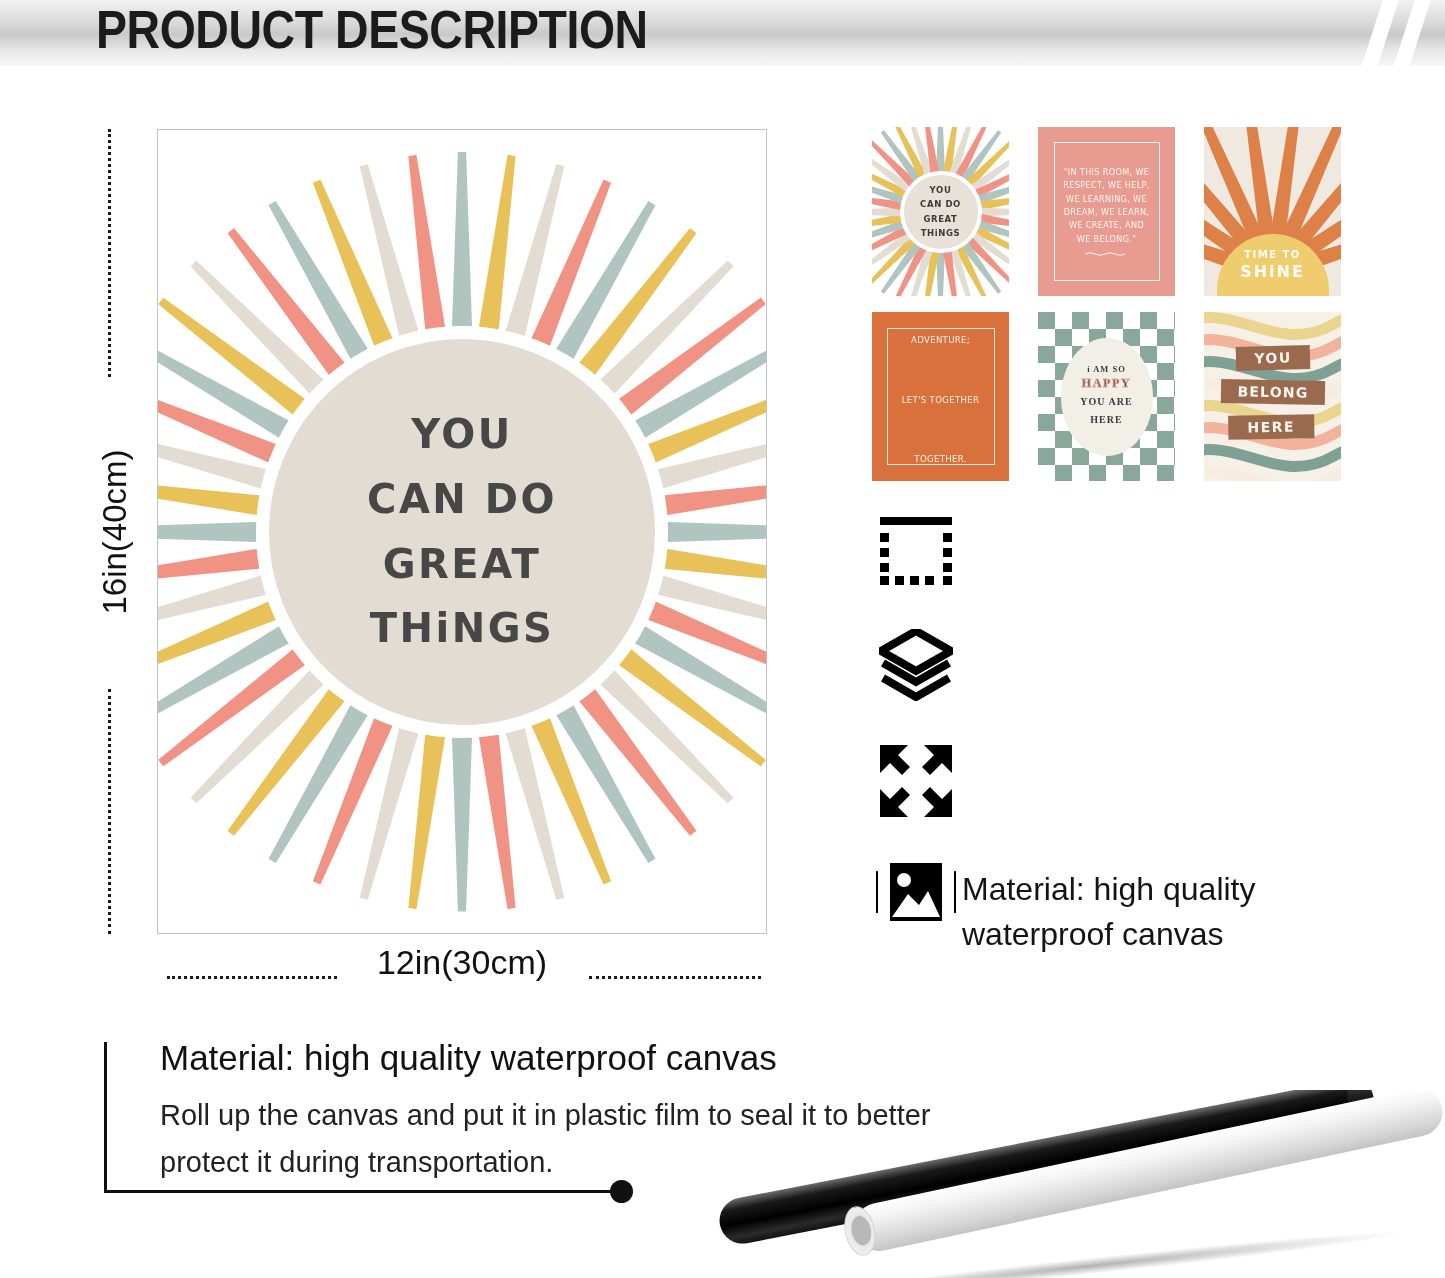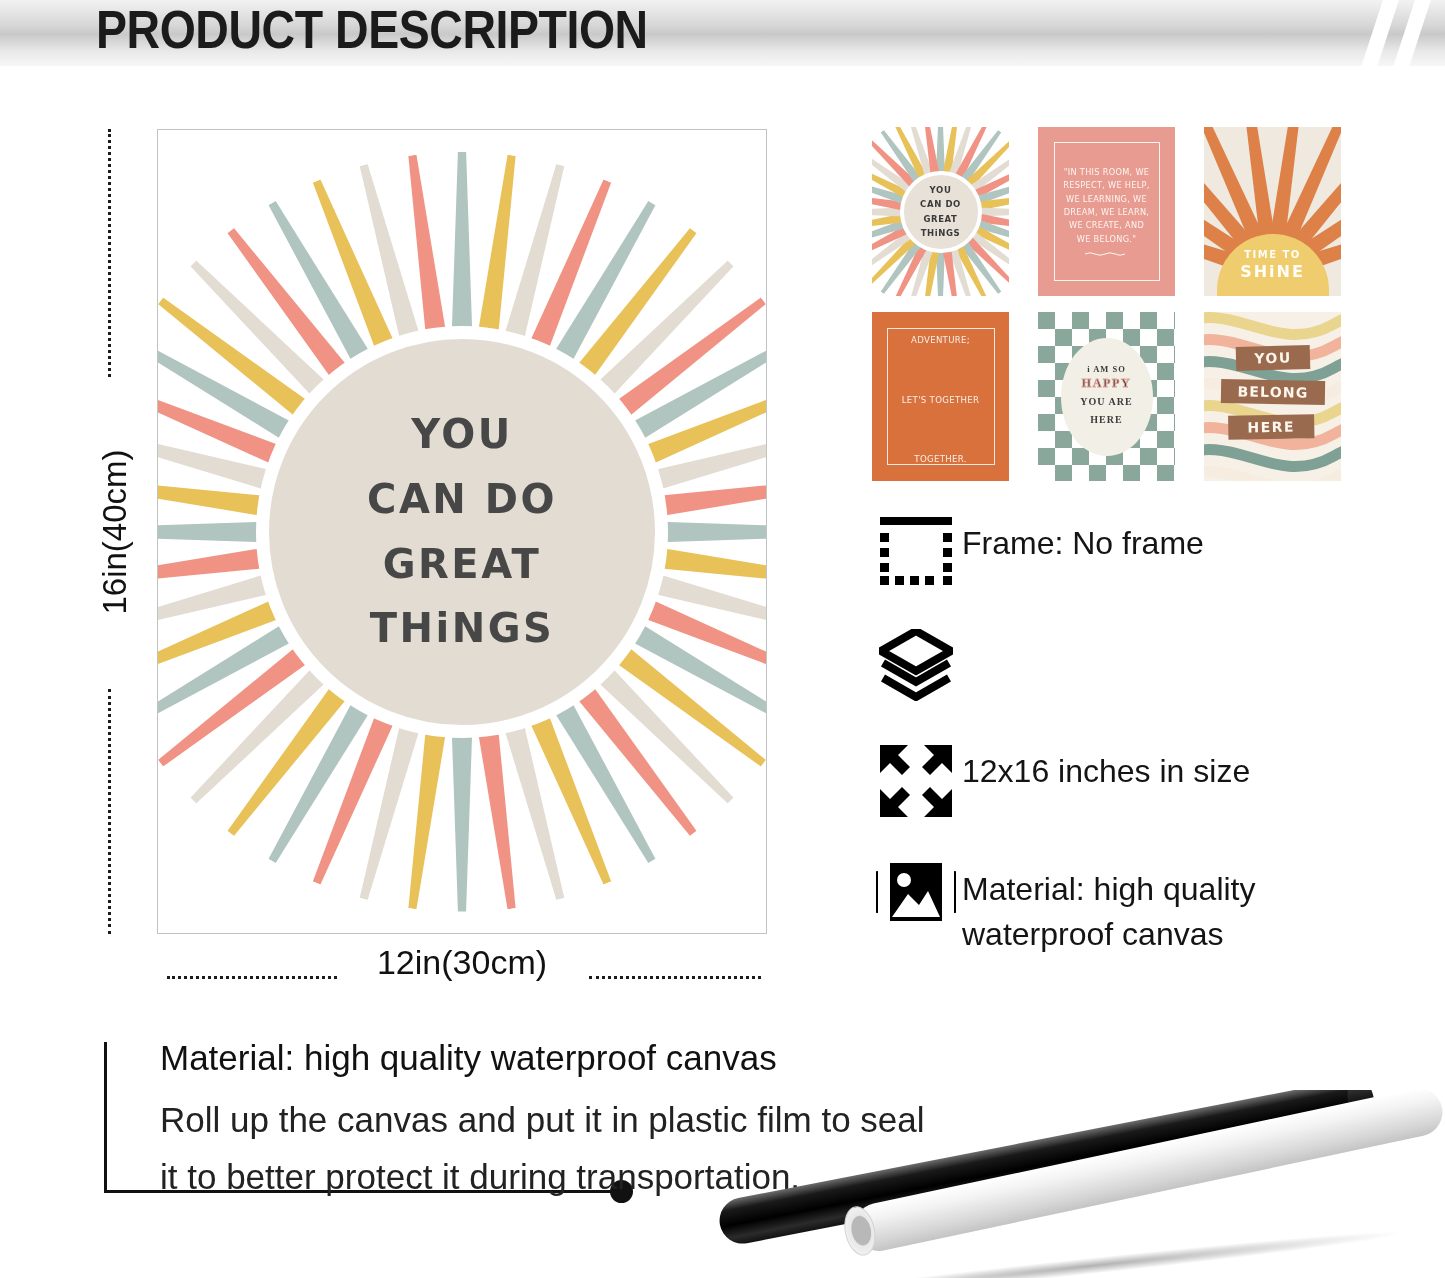--- a/index.html
+++ b/index.html
@@ -152,21 +152,21 @@
                font-family:"Liberation Sans", sans-serif; }
 
   
   .bottom { position:absolute; left:104px; top:1042px; width:860px; }
   .bracket { position:absolute; left:0; top:0; width:3px; height:148px; background:#111; }
   .bracket-h { position:absolute; left:0; top:148px; width:512px; height:3px; background:#111; }
   .bracket-dot { position:absolute; left:506px; top:138px; width:23px; height:23px;
                  border-radius:50%; background:#111; }
   .mat-title { position:absolute; left:56px; top:-4px; font-size:35px; color:#111;
                white-space:nowrap; }
-  .mat-body { position:absolute; left:56px; top:50px; font-size:35px; color:#222;
+  .mat-body { position:absolute; left:56px; top:50px; font-size:29px; color:#222;
               line-height:1.62; width:790px; }
 
   
   .photo { position:absolute; left:660px; top:1090px; width:785px; height:188px; overflow:hidden; }
   .roll-black {
     position:absolute; left:60px; top:112px; width:660px; height:46px;
     background:linear-gradient(180deg,#6d6d6d 0%,#1a1a1a 22%,#000 55%,#2b2b2b 82%,#121212 100%);
     border-radius:24px; transform:rotate(-11deg); transform-origin:left center;
   }
   .roll-black-cap {
@@ -422,21 +422,20 @@
             <rect x="66" y="33" width="9" height="9"></rect>
           <rect x="66" y="48" width="9" height="9"></rect>
           <rect x="3" y="61" width="9" height="9"></rect>
             <rect x="18" y="61" width="9" height="9"></rect>
           <rect x="33" y="61" width="9" height="9"></rect>
             <rect x="48" y="61" width="9" height="9"></rect>
           <rect x="66" y="61" width="9" height="9"></rect>
         </g>
       </svg>
     </div>
-    <div class="feat-text">Frame: No frame</div>
   </div>
 
   <div class="feat-row">
     <div class="feat-icon">
       <svg width="74" height="72" viewBox="0 0 74 72">
         <path d="M37 2 L72 22 L37 42 L2 22 Z" fill="none" stroke="#000" stroke-width="8"></path>
         <path d="M4 34 L37 53 L70 34" fill="none" stroke="#000" stroke-width="8"></path>
         <path d="M4 49 L37 68 L70 49" fill="none" stroke="#000" stroke-width="8"></path>
       </svg>
     </div>
@@ -444,21 +443,20 @@
 
   <div class="feat-row">
     <div class="feat-icon">
       <svg width="76" height="76" viewBox="0 0 76 76" fill="#000">
         <path d="M2 2 L30 2 L20 12 L32 24 L24 32 L12 20 L2 30 Z"></path>
         <path d="M74 2 L46 2 L56 12 L44 24 L52 32 L64 20 L74 30 Z"></path>
         <path d="M2 74 L30 74 L20 64 L32 52 L24 44 L12 56 L2 46 Z"></path>
         <path d="M74 74 L46 74 L56 64 L44 52 L52 44 L64 56 L74 46 Z"></path>
       </svg>
     </div>
-    <div class="feat-text">12x16 inches in size</div>
   </div>
 
   <div class="feat-row">
     <div class="feat-icon">
       <svg width="80" height="62" viewBox="0 0 80 62" fill="#000">
         <path d="M2 10 A 14 21 0 0 0 2 52 Z"></path>
         <path d="M78 10 A 14 21 0 0 1 78 52 Z"></path>
         <rect x="14" y="2" width="52" height="58"></rect>
         <circle cx="28" cy="19" r="7" fill="#fff"></circle>
         <path d="M16 56 L32 33 L43 44 L52 30 L64 56 Z" fill="#fff"></path>

